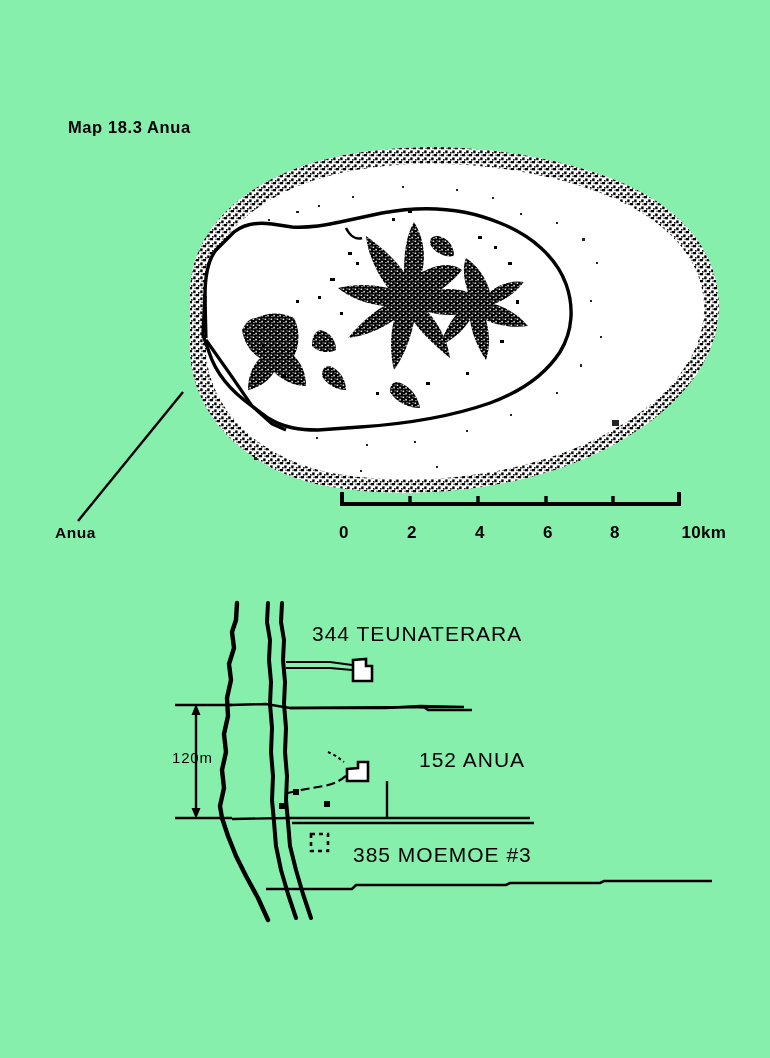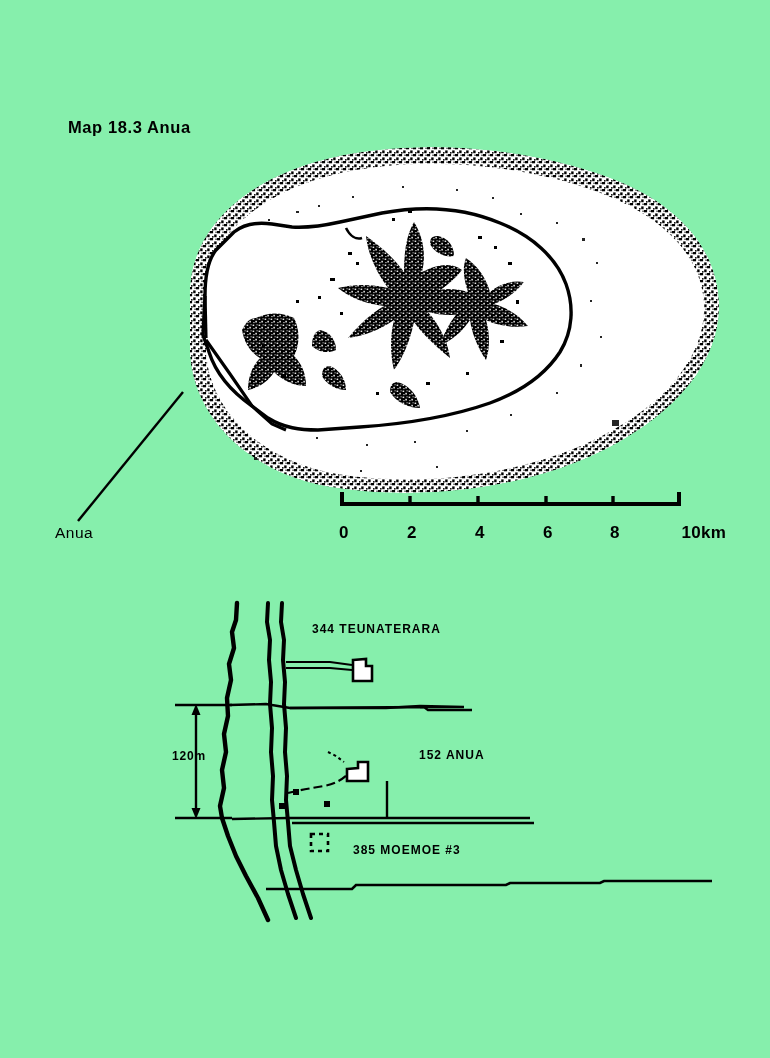--- a/index.html
+++ b/index.html
@@ -35,47 +35,47 @@
     font-weight: bold;
     letter-spacing: 0.6px;
     font-stretch: condensed;
     white-space: nowrap;
   }
   .callout-label {
     position: absolute;
     left: 55px;
     top: 524px;
     font-size: 15.5px;
-    font-weight: normal;
+    font-weight: bold;
     letter-spacing: 0.5px;
     white-space: nowrap;
   }
   .scale-num {
     position: absolute;
     font-size: 17px;
     font-weight: bold;
     letter-spacing: 0.3px;
     white-space: nowrap;
     transform: translateX(-50%);
   }
   .scale-num.last { transform: translateX(-26%); }
 
   .site-label {
     position: absolute;
-    font-size: 12px;
-    font-weight: bold;
+    font-size: 21px;
+    font-weight: normal;
     letter-spacing: 1px;
     white-space: nowrap;
   }
   .dim-label {
     position: absolute;
     left: 172px;
     top: 749px;
-    font-size: 12px;
-    font-weight: bold;
+    font-size: 15px;
+    font-weight: normal;
     letter-spacing: 0.8px;
     white-space: nowrap;
   }
 
   .svg-layer {
     position: absolute;
     left: 0;
     top: 0;
   }
 </style>

